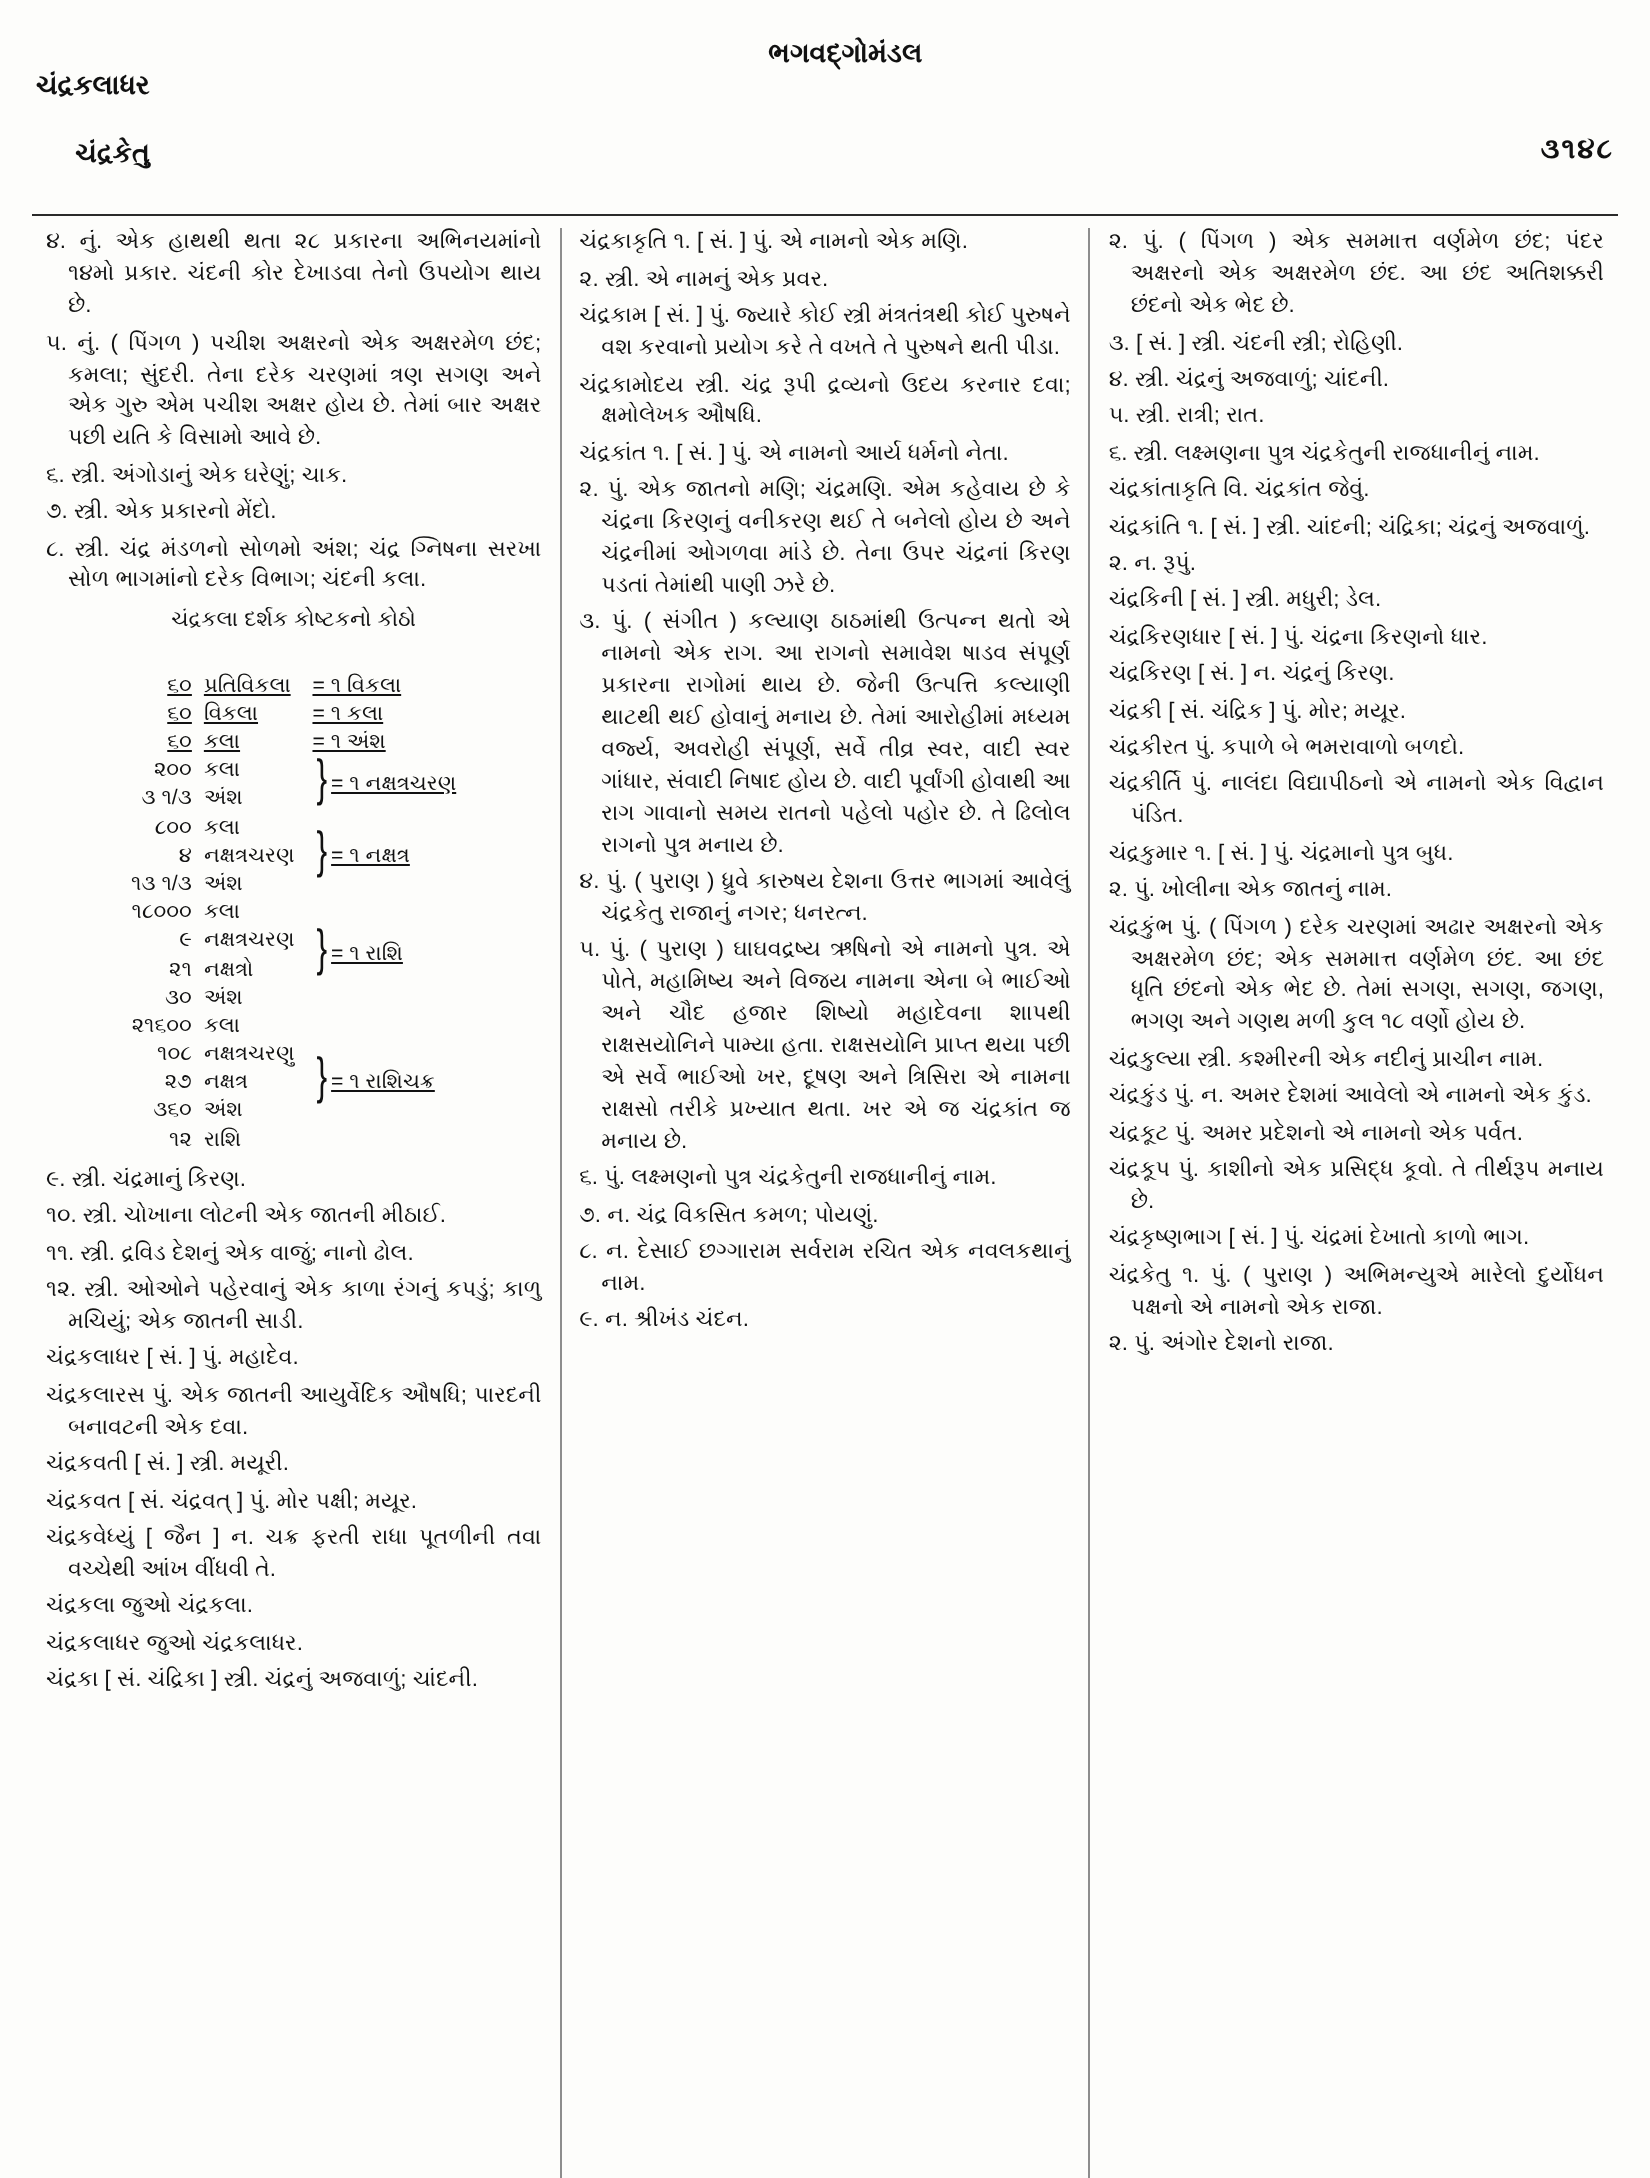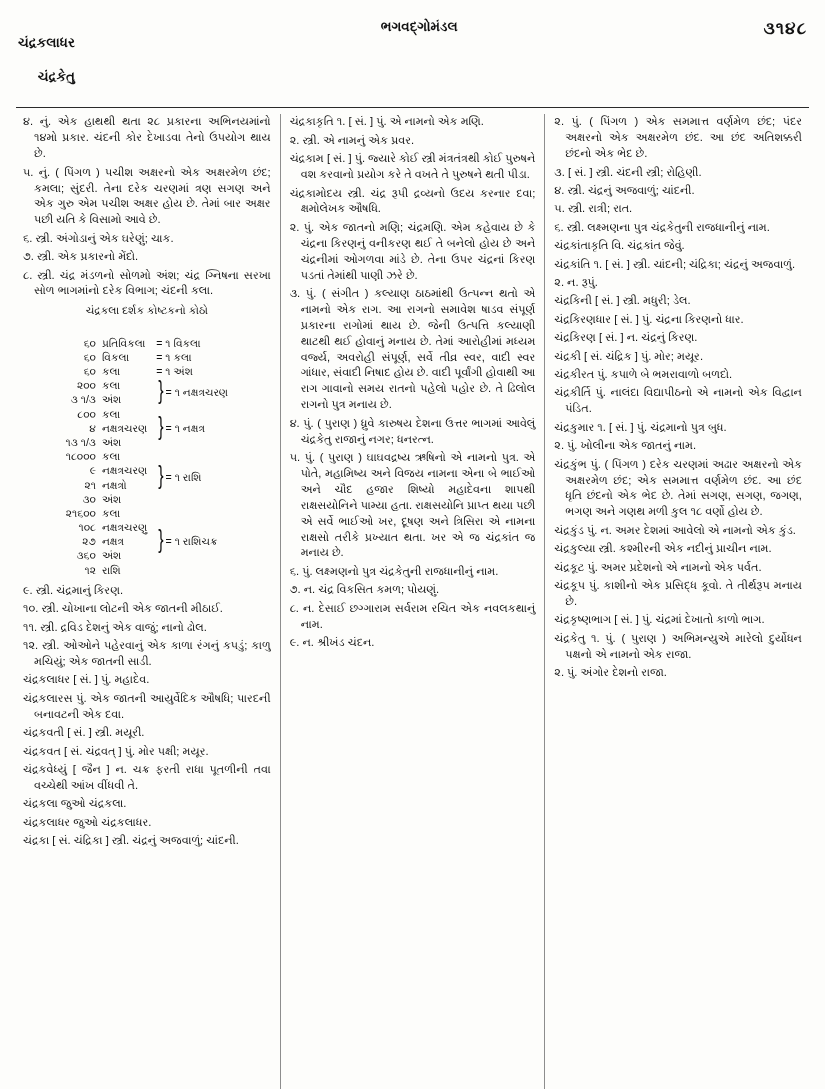--- a/index.html
+++ b/index.html
@@ -35,22 +35,23 @@
     text-align: right;
     white-space: pre-line;
   }
   .header .center {
     text-align: center;
     flex: 1;
     padding-top: 1px;
   }
   .header .right {
     text-align: right;
-    font-size: 17px;
+    font-size: 14px;
     letter-spacing: 1px;
+    margin-top: 48px;
   }
   .rule {
     border: 0;
     border-top: 1px solid #2a2a2a;
     margin: 3px 2px 6px 2px;
   }
   
   .columns {
     display: flex;
     height: 985px;
@@ -76,20 +77,21 @@
     font-size: 10.6px;
   }
   .measure .mtitle {
     text-align: center;
     margin-bottom: 17px;
     font-size: 10.8px;
   }
   .mtable {
     border-collapse: collapse;
     margin: 0 auto;
+    text-decoration: underline;
   }
   .mtable td {
     padding: 0px 3px;
     vertical-align: middle;
     white-space: nowrap;
     line-height: 1.34;
   }
   .mtable td.num { text-align: right; }
   .mtable td.unit { text-align: left; }
   .mtable td.eq { text-align: left; padding-left: 6px; }
@@ -238,20 +240,21 @@
       <p class="entry hang">ચંદ્રકલા જુઓ ચંદ્રકલા.</p>
       <p class="entry hang">ચંદ્રકલાધર જુઓ ચંદ્રકલાધર.</p>
       <p class="entry hang">ચંદ્રકા [ સં. ચંદ્રિકા ] સ્ત્રી. ચંદ્રનું અજવાળું; ચાંદની.</p>
     </div>
 
     <div class="col mid">
       <p class="entry hang">ચંદ્રકાકૃતિ ૧. [ સં. ] પું. એ નામનો એક મણિ.</p>
       <p class="entry hang">૨. સ્ત્રી. એ નામનું એક પ્રવર.</p>
       <p class="entry hang">ચંદ્રકામ [ સં. ] પું. જ્યારે કોઈ સ્ત્રી મંત્રતંત્રથી કોઈ પુરુષને વશ કરવાનો પ્રયોગ કરે તે વખતે તે પુરુષને થતી પીડા.</p>
       <p class="entry hang">ચંદ્રકામોદય સ્ત્રી. ચંદ્ર રૂપી દ્રવ્યનો ઉદય કરનાર દવા; ક્ષમોલેખક ઔષધિ.</p>
+      <p class="entry hang">ચંદ્રકાંત ૧. [ સં. ] પું. એ નામનો આર્ય ધર્મનો નેતા.</p>
       <p class="entry hang">૨. પું. એક જાતનો મણિ; ચંદ્રમણિ. એમ કહેવાય છે કે ચંદ્રના કિરણનું વનીકરણ થઈ તે બનેલો હોય છે અને ચંદ્રનીમાં ઓગળવા માંડે છે. તેના ઉપર ચંદ્રનાં કિરણ પડતાં તેમાંથી પાણી ઝરે છે.</p>
       <p class="entry hang">૩. પું. ( સંગીત ) કલ્યાણ ઠાઠમાંથી ઉત્પન્ન થતો એ નામનો એક રાગ. આ રાગનો સમાવેશ ષાડવ સંપૂર્ણ પ્રકારના રાગોમાં થાય છે. જેની ઉત્પત્તિ કલ્યાણી થાટથી થઈ હોવાનું મનાય છે. તેમાં આરોહીમાં મધ્યમ વર્જ્ય, અવરોહી સંપૂર્ણ, સર્વે તીવ્ર સ્વર, વાદી સ્વર ગાંધાર, સંવાદી નિષાદ હોય છે. વાદી પૂર્વાંગી હોવાથી આ રાગ ગાવાનો સમય રાતનો પહેલો પહોર છે. તે ઢિલોલ રાગનો પુત્ર મનાય છે.</p>
       <p class="entry hang">૪. પું. ( પુરાણ ) ધ્રુવે કારુષય દેશના ઉત્તર ભાગમાં આવેલું ચંદ્રકેતુ રાજાનું નગર; ધનરત્ન.</p>
       <p class="entry hang">૫. પું. ( પુરાણ ) ઘાઘવદ્રષ્ય ઋષિનો એ નામનો પુત્ર. એ પોતે, મહામિષ્ય અને વિજય નામના એના બે ભાઈઓ અને ચૌદ હજાર શિષ્યો મહાદેવના શાપથી રાક્ષસયોનિને પામ્યા હતા. રાક્ષસયોનિ પ્રાપ્ત થયા પછી એ સર્વે ભાઈઓ ખર, દૂષણ અને ત્રિસિરા એ નામના રાક્ષસો તરીકે પ્રખ્યાત થતા. ખર એ જ ચંદ્રકાંત જ મનાય છે.</p>
       <p class="entry hang">૬. પું. લક્ષ્મણનો પુત્ર ચંદ્રકેતુની રાજધાનીનું નામ.</p>
       <p class="entry hang">૭. ન. ચંદ્ર વિકસિત કમળ; પોયણું.</p>
       <p class="entry hang">૮. ન. દેસાઈ છગ્ગારામ સર્વરામ રચિત એક નવલકથાનું નામ.</p>
       <p class="entry hang">૯. ન. શ્રીખંડ ચંદન.</p>
     </div>
 
@@ -266,22 +269,22 @@
       <p class="entry hang">૨. ન. રૂપું.</p>
       <p class="entry hang">ચંદ્રકિની [ સં. ] સ્ત્રી. મધુરી; ડેલ.</p>
       <p class="entry hang">ચંદ્રકિરણધાર [ સં. ] પું. ચંદ્રના કિરણનો ધાર.</p>
       <p class="entry hang">ચંદ્રકિરણ [ સં. ] ન. ચંદ્રનું કિરણ.</p>
       <p class="entry hang">ચંદ્રકી [ સં. ચંદ્રિક ] પું. મોર; મયૂર.</p>
       <p class="entry hang">ચંદ્રકીરત પું. કપાળે બે ભમરાવાળો બળદો.</p>
       <p class="entry hang">ચંદ્રકીર્તિ પું. નાલંદા વિદ્યાપીઠનો એ નામનો એક વિદ્વાન પંડિત.</p>
       <p class="entry hang">ચંદ્રકુમાર ૧. [ સં. ] પું. ચંદ્રમાનો પુત્ર બુધ.</p>
       <p class="entry hang">૨. પું. ખોલીના એક જાતનું નામ.</p>
       <p class="entry hang">ચંદ્રકુંભ પું. ( પિંગળ ) દરેક ચરણમાં અઢાર અક્ષરનો એક અક્ષરમેળ છંદ; એક સમમાત્ત વર્ણમેળ છંદ. આ છંદ ધૃતિ છંદનો એક ભેદ છે. તેમાં સગણ, સગણ, જગણ, ભગણ અને ગણથ મળી કુલ ૧૮ વર્ણો હોય છે.</p>
+      <p class="entry hang">ચંદ્રકુલ્યા સ્ત્રી. કશ્મીરની એક નદીનું પ્રાચીન નામ.</p>
       <p class="entry hang">ચંદ્રકુંડ પું. ન. અમર દેશમાં આવેલો એ નામનો એક કુંડ.</p>
-      <p class="entry hang">ચંદ્રકુલ્યા સ્ત્રી. કશ્મીરની એક નદીનું પ્રાચીન નામ.</p>
       <p class="entry hang">ચંદ્રકૂટ પું. અમર પ્રદેશનો એ નામનો એક પર્વત.</p>
       <p class="entry hang">ચંદ્રકૂપ પું. કાશીનો એક પ્રસિદ્ધ કૂવો. તે તીર્થરૂપ મનાય છે.</p>
       <p class="entry hang">ચંદ્રકૃષ્ણભાગ [ સં. ] પું. ચંદ્રમાં દેખાતો કાળો ભાગ.</p>
       <p class="entry hang">ચંદ્રકેતુ ૧. પું. ( પુરાણ ) અભિમન્યુએ મારેલો દુર્યોધન પક્ષનો એ નામનો એક રાજા.</p>
       <p class="entry hang">૨. પું. અંગોર દેશનો રાજા.</p>
     </div>
 
   </div>
 </div>
 

